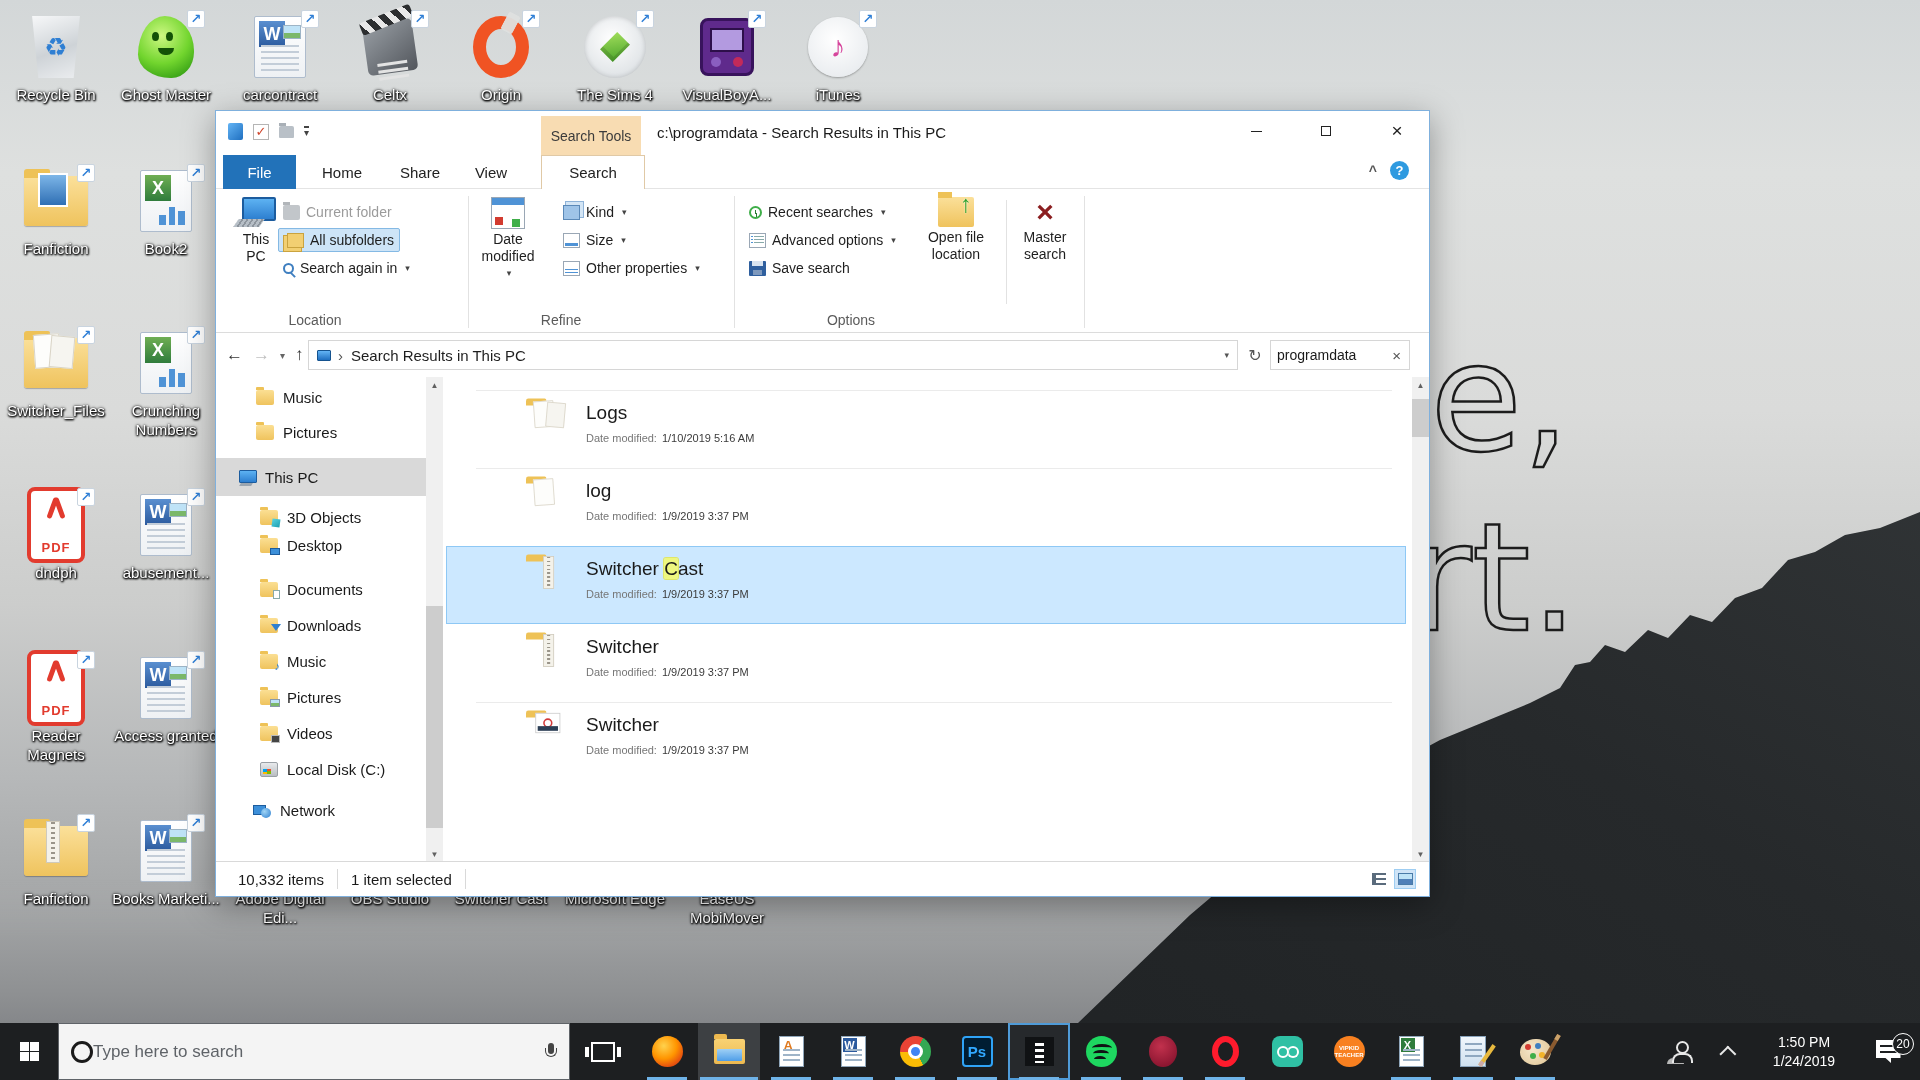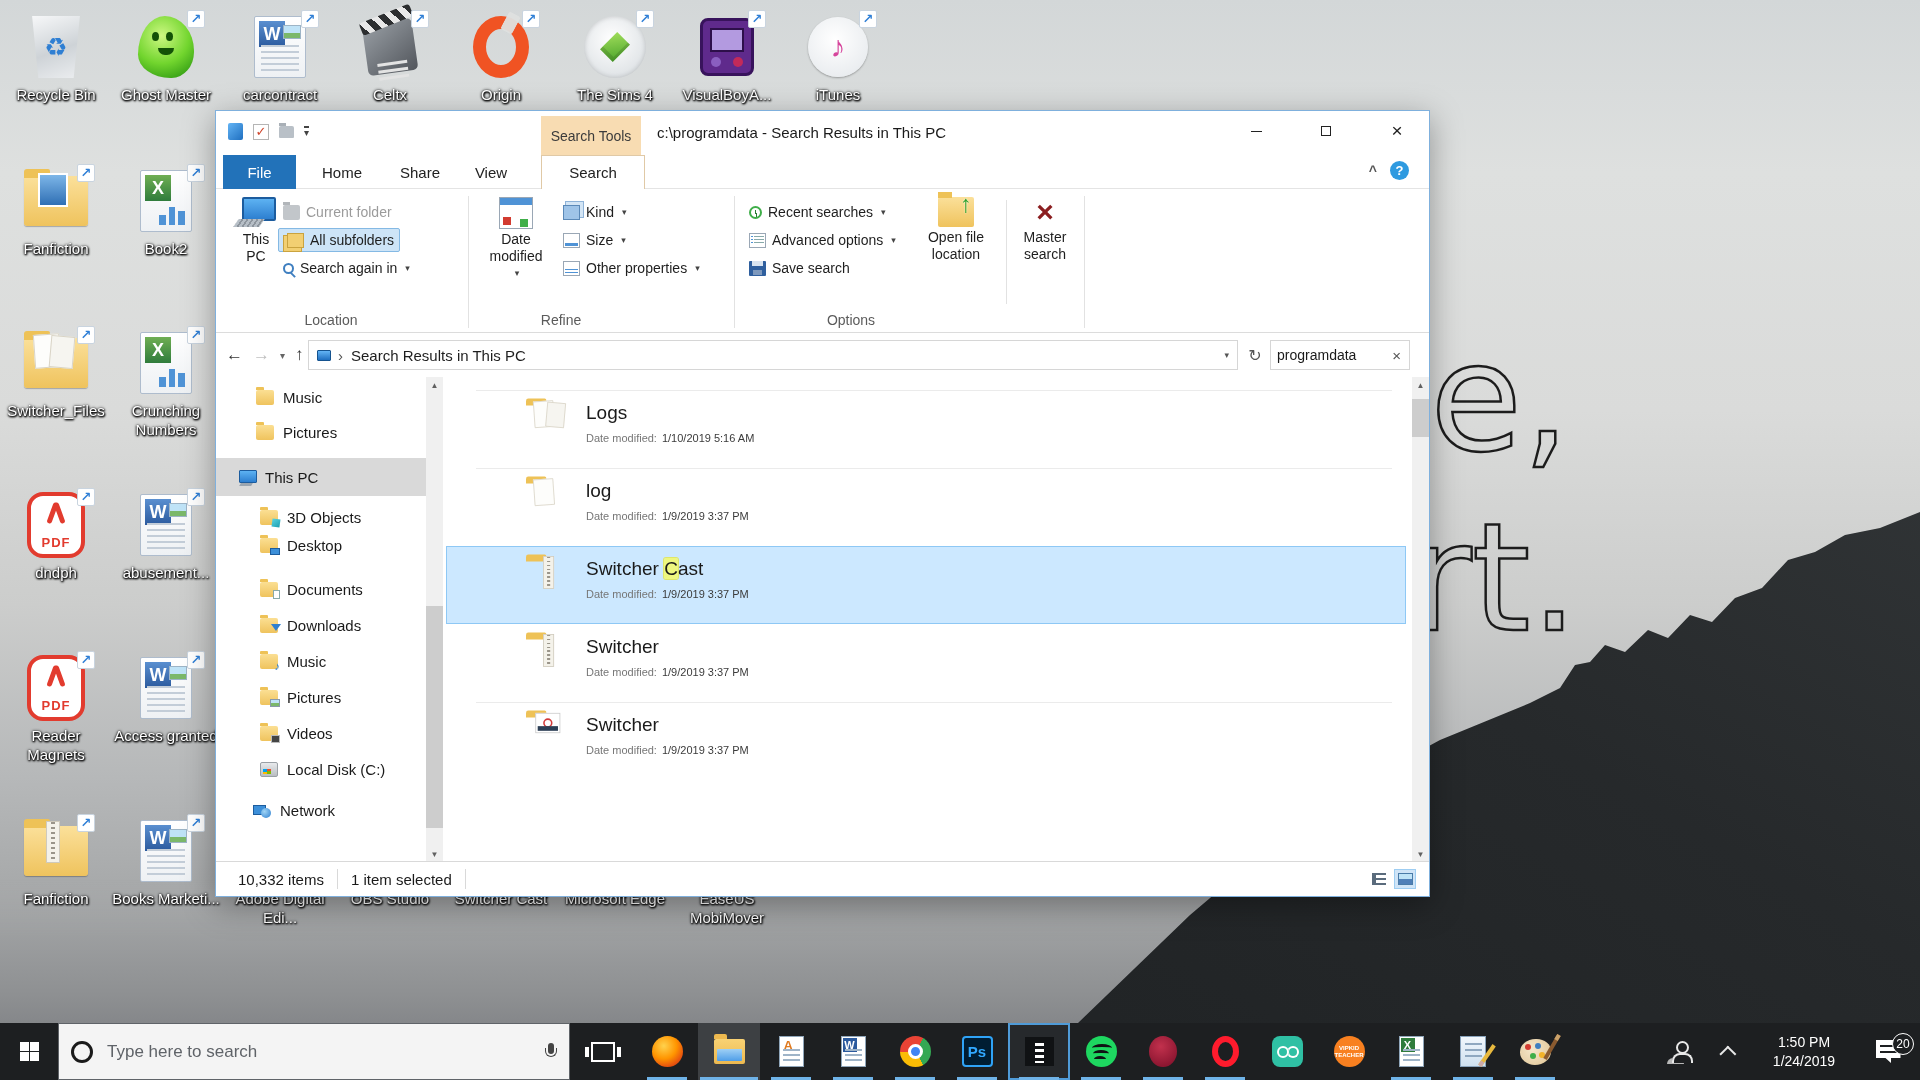--- a/index.html
+++ b/index.html
@@ -39,21 +39,21 @@
 
   
   .pageic { position:relative; width:52px; height:62px; background:linear-gradient(#ffffff,#eef1f4); border:1px solid #aebccd; border-radius:2px; }
   .pageic .lines { position:absolute; left:6px; right:6px; bottom:6px; height:26px; background:repeating-linear-gradient(180deg,#c3cdd8 0 2px,transparent 2px 6px); }
   .pageic .wblock { position:absolute; top:4px; left:4px; width:26px; height:26px; background:linear-gradient(#5a8fd0,#2b5a9e); color:#fff; font-weight:bold; font-size:18px; display:flex; align-items:center; justify-content:center; }
   .pageic .pic { position:absolute; top:8px; right:4px; width:18px; height:14px; background:linear-gradient(#bfe3f7 55%,#7bb86a 55%); border:1px solid #9db4c6; }
   .pageic .xblock { position:absolute; top:4px; left:4px; width:26px; height:26px; background:linear-gradient(#6fae53,#2f7c3c); color:#fff; font-weight:bold; font-size:18px; display:flex; align-items:center; justify-content:center; }
   .pageic .bars { position:absolute; right:6px; bottom:6px; width:26px; height:22px; display:flex; align-items:flex-end; gap:3px; }
   .pageic .bars i { flex:1; background:#4f93d6; } .pageic .bars i:nth-child(1){height:10px;} .pageic .bars i:nth-child(2){height:18px;} .pageic .bars i:nth-child(3){height:14px;}
 
-  .pdfic { position:relative; width:58px; height:66px; background:#fff; border:4px solid #e23b2e; border-radius:16px; }
+  .pdfic { position:relative; width:58px; height:76px; background:#fff; border:4px solid #e23b2e; border-radius:8px; }
   .pdfic .sw { position:absolute; top:6px; left:50%; transform:translateX(-50%); width:26px; height:22px; }
   .pdfic .sw::before,.pdfic .sw::after { content:""; position:absolute; top:0; width:5px; height:22px; background:#e23b2e; border-radius:3px; }
   .pdfic .sw::before { left:7px; transform:rotate(20deg);} .pdfic .sw::after { right:7px; transform:rotate(-20deg);}
   .pdfic .t { position:absolute; bottom:4px; width:100%; text-align:center; color:#e23b2e; font-weight:bold; font-size:13px; letter-spacing:1px; }
 
   .recycleic { position:relative; width:52px; height:62px; background:linear-gradient(160deg,#f7f8f9,#ced3d7 55%,#eceef0); clip-path:polygon(4% 0,96% 0,84% 100%,16% 100%); display:flex; align-items:center; justify-content:center; color:#2f7fd3; font-size:26px; }
   .ghostic { position:relative; width:56px; height:62px; background:radial-gradient(circle at 42% 32%,#cdf882,#72d52e 52%,#2f9a12 90%); border-radius:48% 52% 40% 58%/62% 56% 42% 38%; }
   .ghostic::before { content:""; position:absolute; top:16px; left:14px; width:7px; height:9px; background:#135207; border-radius:50%; box-shadow:14px 0 0 #135207; }
   .ghostic::after { content:""; position:absolute; top:32px; left:20px; width:16px; height:7px; background:#135207; border-radius:0 0 8px 8px; }
   .celtxic { position:relative; width:50px; height:52px; background:linear-gradient(145deg,#9aa0a6,#52565c); transform:rotate(-8deg); border-radius:5px; }
@@ -178,21 +178,21 @@
   .viewbtn { width:20px; height:18px; display:flex; align-items:center; justify-content:center; }
   .viewbtn.on { background:#cfe4f7; box-shadow:0 0 0 1px #9ecdf2; }
   .vb-list { width:14px; height:12px; background:repeating-linear-gradient(180deg,#5a6b7c 0 2px,transparent 2px 5px); border-left:4px solid #5a6b7c; }
   .vb-pic { width:15px; height:12px; background:linear-gradient(#bfe3f7 55%,#4f7fb8 55%); border:1px solid #4a7ba8; }
 
   
   #taskbar { position:absolute; left:0; top:1023px; width:1920px; height:57px; background:#1d1f21; z-index:50; display:flex; align-items:stretch; }
   #start { width:58px; display:flex; align-items:center; justify-content:center; }
   .winlogo { width:19px; height:19px; display:grid; grid-template-columns:9px 9px; grid-template-rows:9px 9px; gap:1px; }
   .winlogo i { background:#fff; }
-  #tb-search { width:512px; background:#f4f4f4; border:1px solid #5f6368; display:flex; align-items:center; padding:0 12px; gap:14px; }
+  #tb-search { width:512px; background:#f4f4f4; border:1px solid #5f6368; display:flex; align-items:center; padding:0 12px; }
   .cortana { width:22px; height:22px; border:3px solid #1a1a1a; border-radius:50%; flex:none; }
   #tb-search .ph { flex:1; font-size:17px; color:#5f6368; }
   .micic { width:12px; height:18px; position:relative; flex:none; }
   .micic::before { content:""; position:absolute; top:0; left:3px; width:6px; height:11px; background:#444; border-radius:3px; }
   .micic::after { content:""; position:absolute; top:5px; left:0; width:10px; height:8px; border:1.5px solid #444; border-top:none; border-radius:0 0 7px 7px; }
   .tb-slot { width:62px; display:flex; align-items:center; justify-content:center; position:relative; }
   .tb-slot.run::after { content:""; position:absolute; bottom:0; left:11px; right:11px; height:3px; background:#6fb3e8; }
   .tb-slot.appactive { background:#3d4043; } .tb-slot.appactive::after { left:2px; right:2px; }
   .tb-slot.focus { box-shadow:inset 0 0 0 2px #4f9bd8; background:#26292c; }
 
@@ -494,24 +494,24 @@
       </div>
       <div class="rb-small hl" style="left:62px;top:38px">
         <span class="si si-folders"></span>
         <span>All subfolders</span>
       </div>
       <div class="rb-small" style="left:62px;top:66px">
         <span class="si si-mag"></span>
         <span>Search again in</span>
           <span class="car">▾</span>
       </div>
-      <div class="rgroup-label" style="left:40px;width:150px">Location</div>
+      <div class="rgroup-label" style="left:24px;width:150px">Location</div>
       <div class="rdivider" style="left:252px"></div>
 
-      <div class="rb-big" style="left:262px;width:76px">
+      <div class="rb-big" style="left:254px;width:76px">
         <span class="ri-cal"></span>
         <span>Date modified</span>
         <span class="car">▾</span>
       </div>
       <div class="rb-small" style="left:342px;top:10px">
         <span class="si si-kind"></span>
         <span>Kind</span>
           <span class="car">▾</span>
       </div>
       <div class="rb-small" style="left:342px;top:38px">

